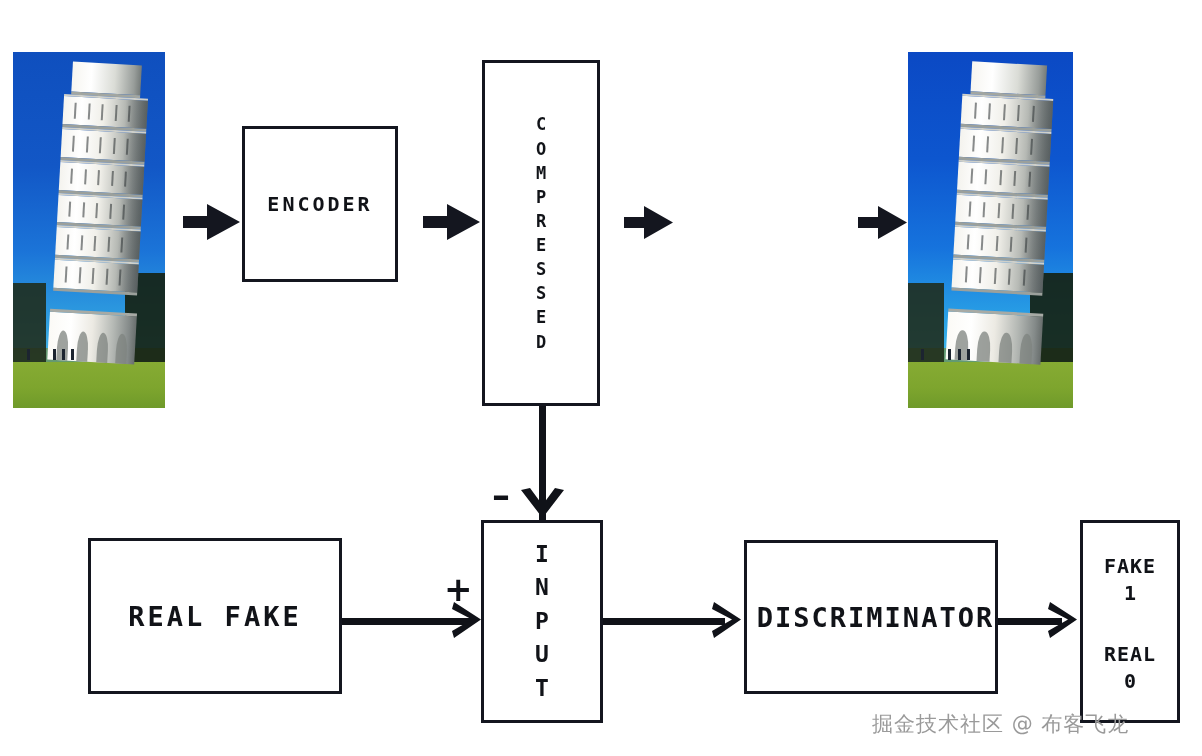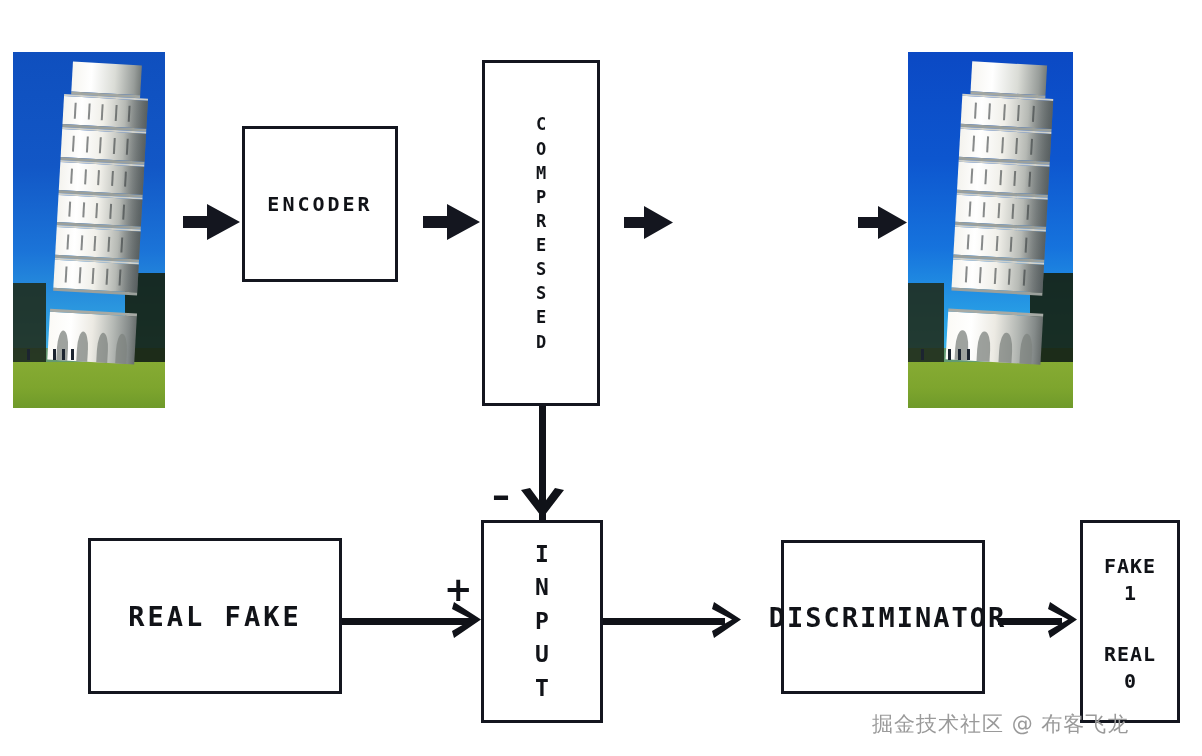--- a/index.html
+++ b/index.html
@@ -432,21 +432,21 @@
       <span>U</span>
       <span>T</span>
     </div>
   </div>
 
   <div class="hline" style="left:603px; top:618px; width:122px;"></div>
   <svg class="v-arrow" style="left:712px; top:600px; width:32px; height:40px;" viewBox="0 0 32 40">
     <path d="M2 2 L29 19.5 L2 38 L0 31 L20 19.5 L0 9 Z" fill="#101218"></path>
   </svg>
 
-  <div class="box" style="left:781px; top:540px; width:204px; height:154px;padding-left:9px;">
+  <div class="box" style="left:744px; top:540px; width:254px; height:154px;padding-left:9px;">
     <span class="box-label lbl-discrim">DISCRIMINATOR</span>
   </div>
 
   <div class="hline" style="left:998px; top:618px; width:64px;"></div>
   <svg class="v-arrow" style="left:1048px; top:600px; width:32px; height:40px;" viewBox="0 0 32 40">
     <path d="M2 2 L29 19.5 L2 38 L0 31 L20 19.5 L0 9 Z" fill="#101218"></path>
   </svg>
 
   <div class="box" style="left:1080px; top:520px; width:100px; height:203px;">
     <div class="rf-inner">

